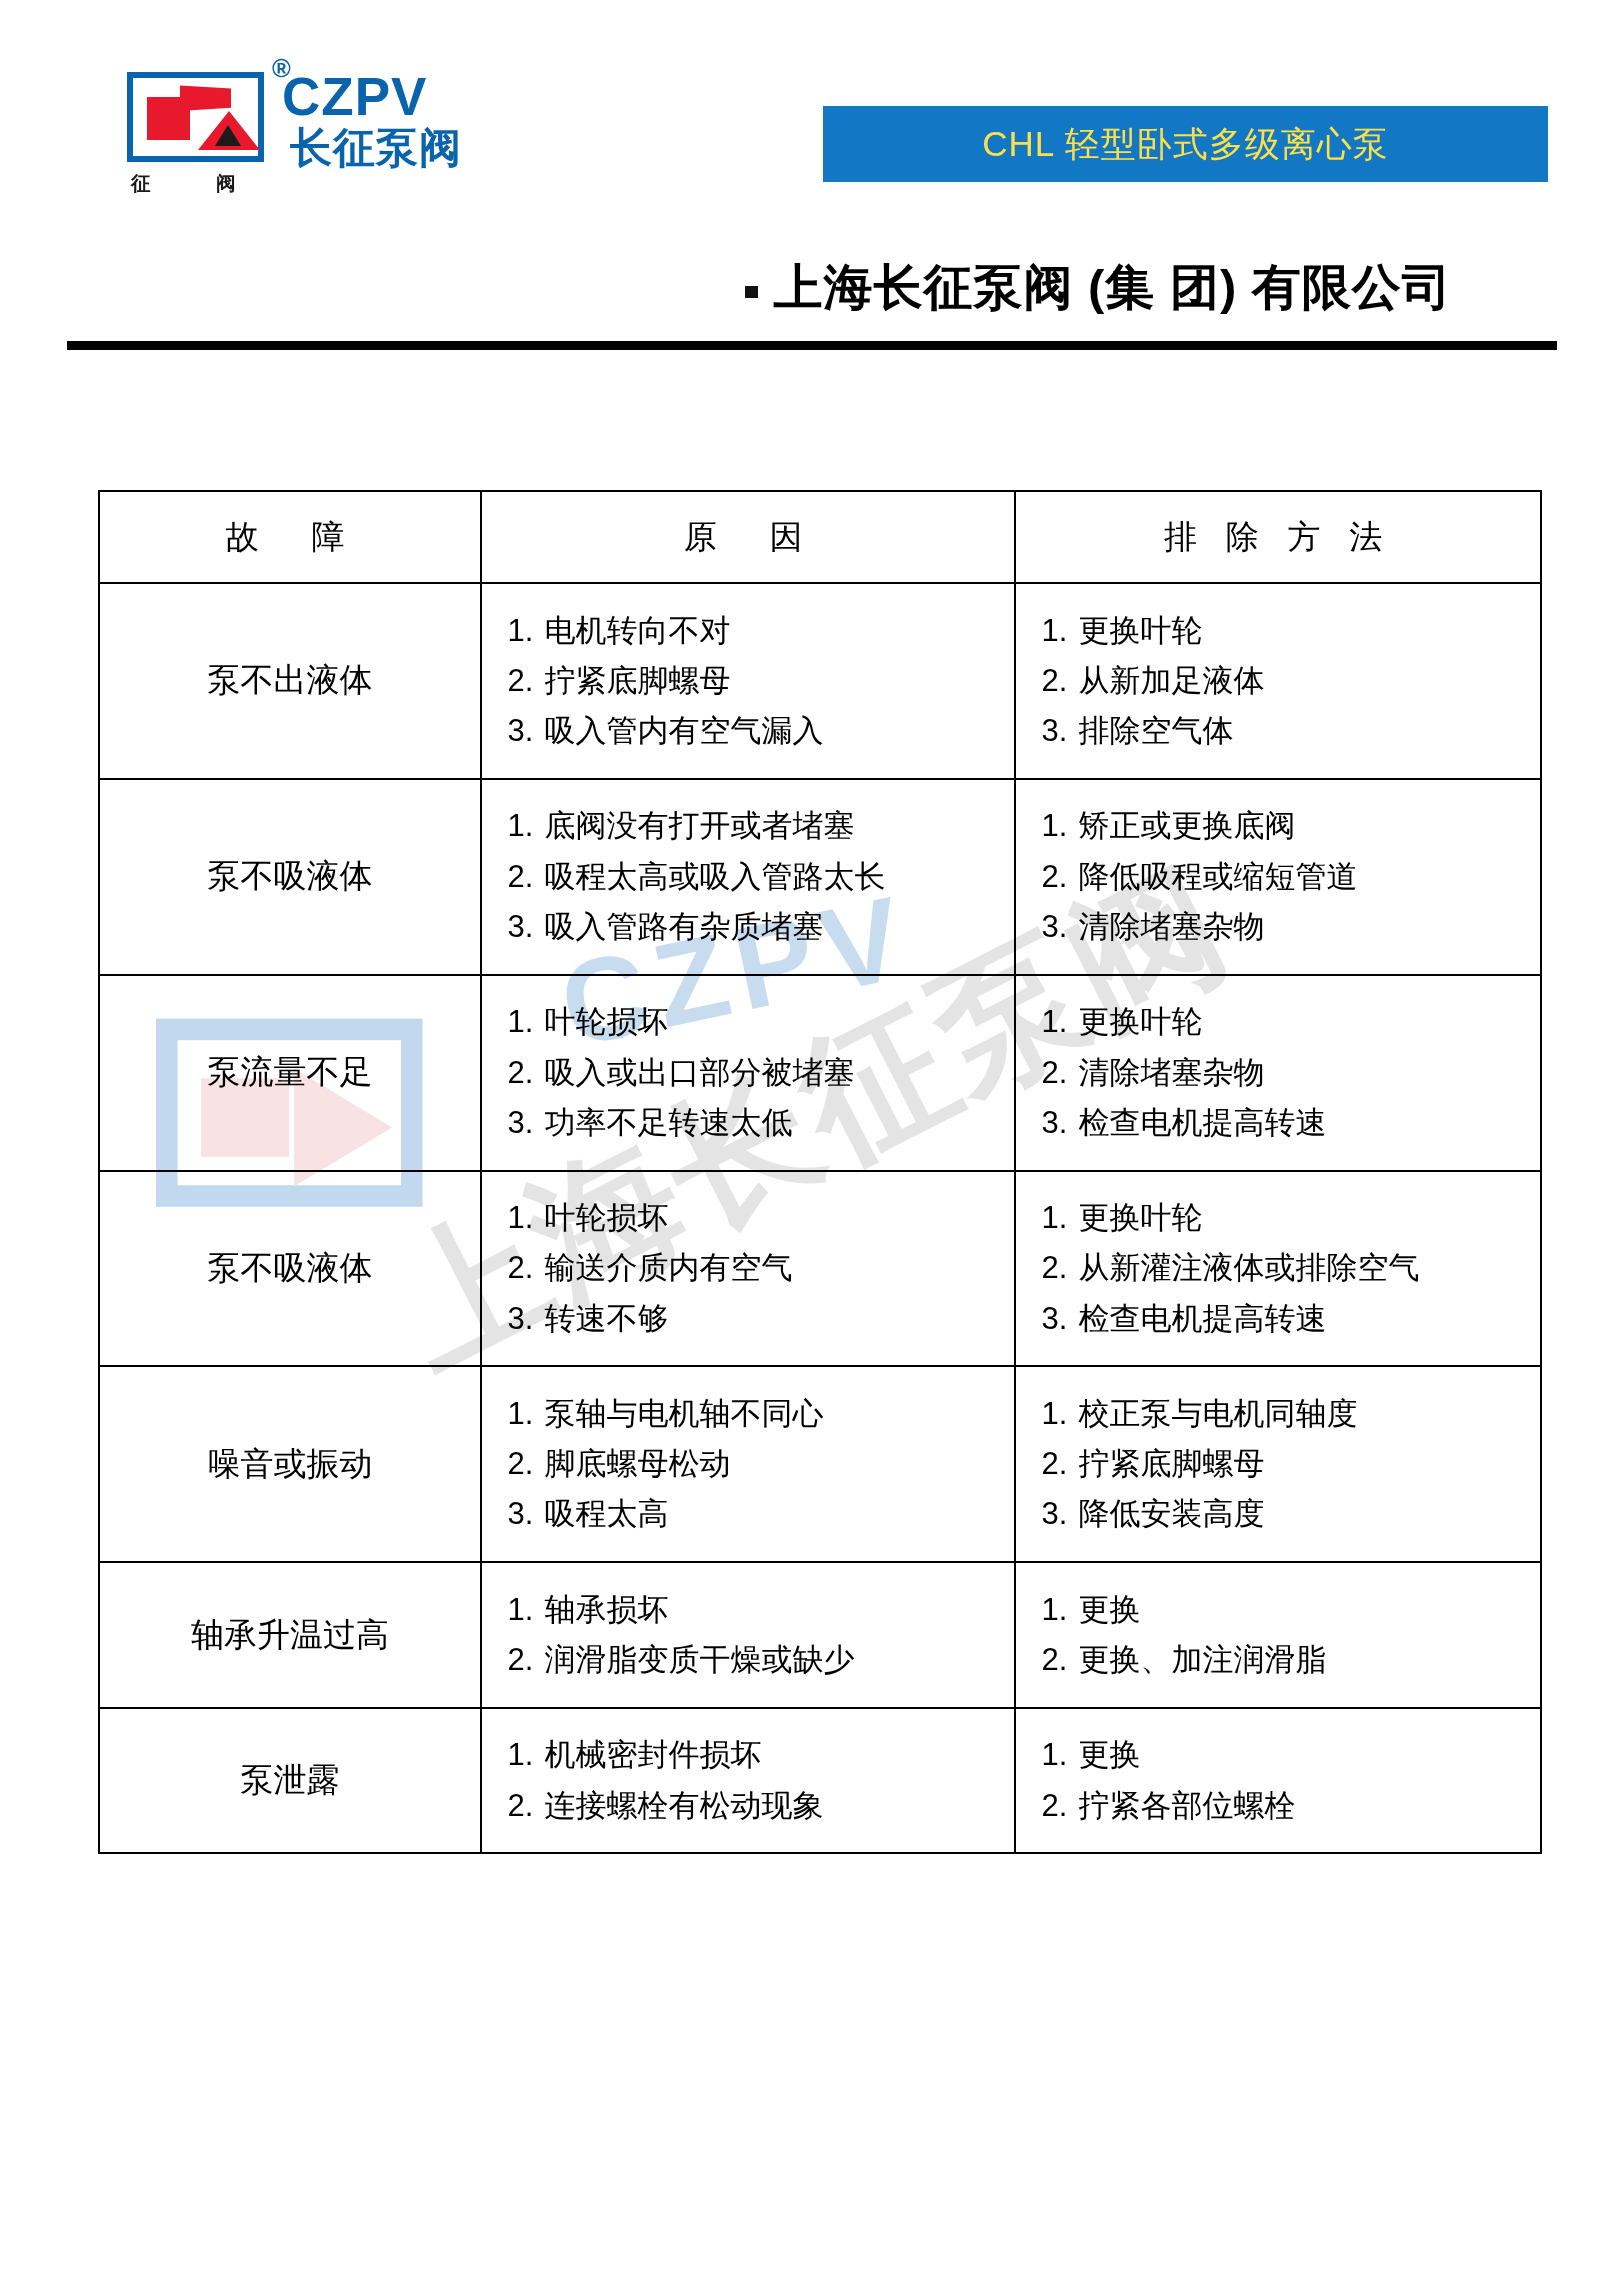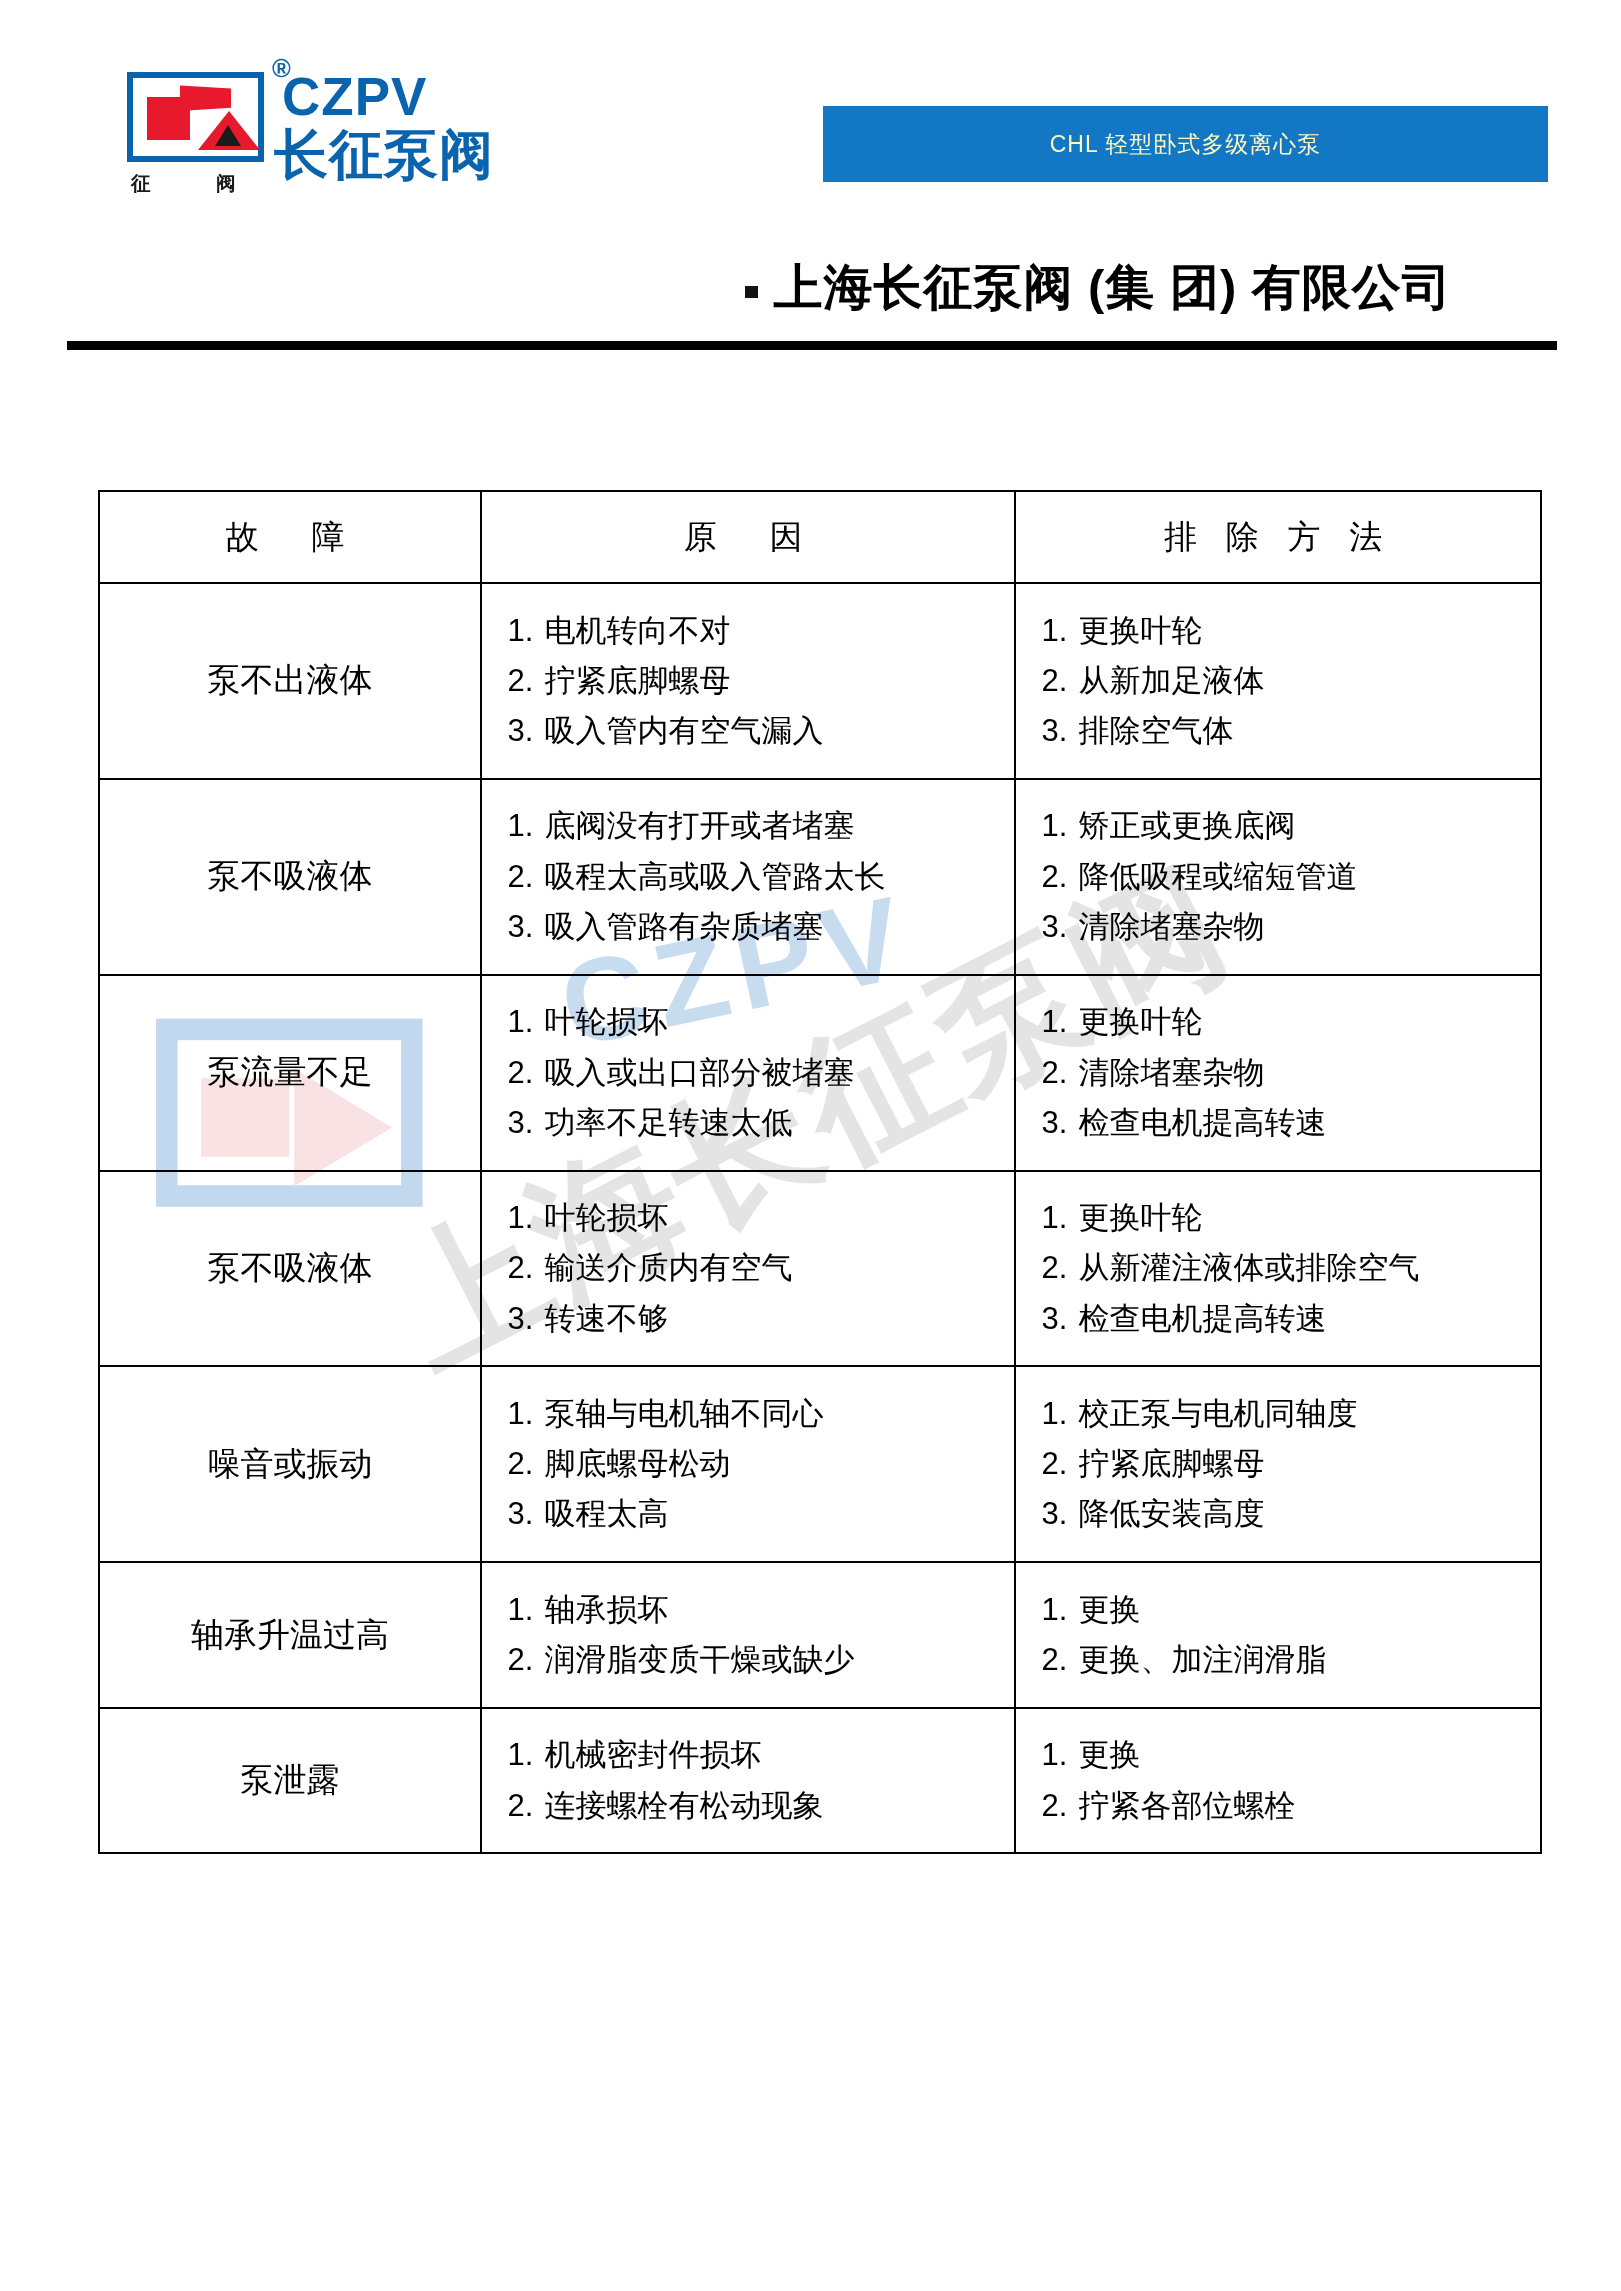--- a/index.html
+++ b/index.html
@@ -140,23 +140,23 @@
   .logo-reg {
     position: absolute;
     left: 174px;
     top: 0px;
     font-size: 25.5px;
     color: #0a63ad;
     font-weight: 700;
   }
   .logo-text-cn {
     position: absolute;
-    left: 176px;
+    left: 192px;
     top: 73px;
-    font-size: 54px;
+    font-size: 42px;
     font-weight: 700;
     color: #0a63ad;
     letter-spacing: 1px;
     line-height: 1;
   }
   .logo-sub-left {
     position: absolute;
     left: 33px;
     top: 116px;
     font-size: 19.6px;
@@ -177,22 +177,22 @@
     left: 823px;
     top: 106px;
     width: 725px;
     height: 76px;
     background: #1277c4;
     display: flex;
     align-items: center;
     justify-content: center;
   }
   .blue-bar span {
-    color: #fef9c3;
-    font-size: 23px;
+    color: #fde047;
+    font-size: 35px;
     letter-spacing: 1px;
     white-space: nowrap;
   }
 
   .company-line {
     position: absolute;
     left: 745px;
     top: 255px;
     width: 814px;
     display: flex;

